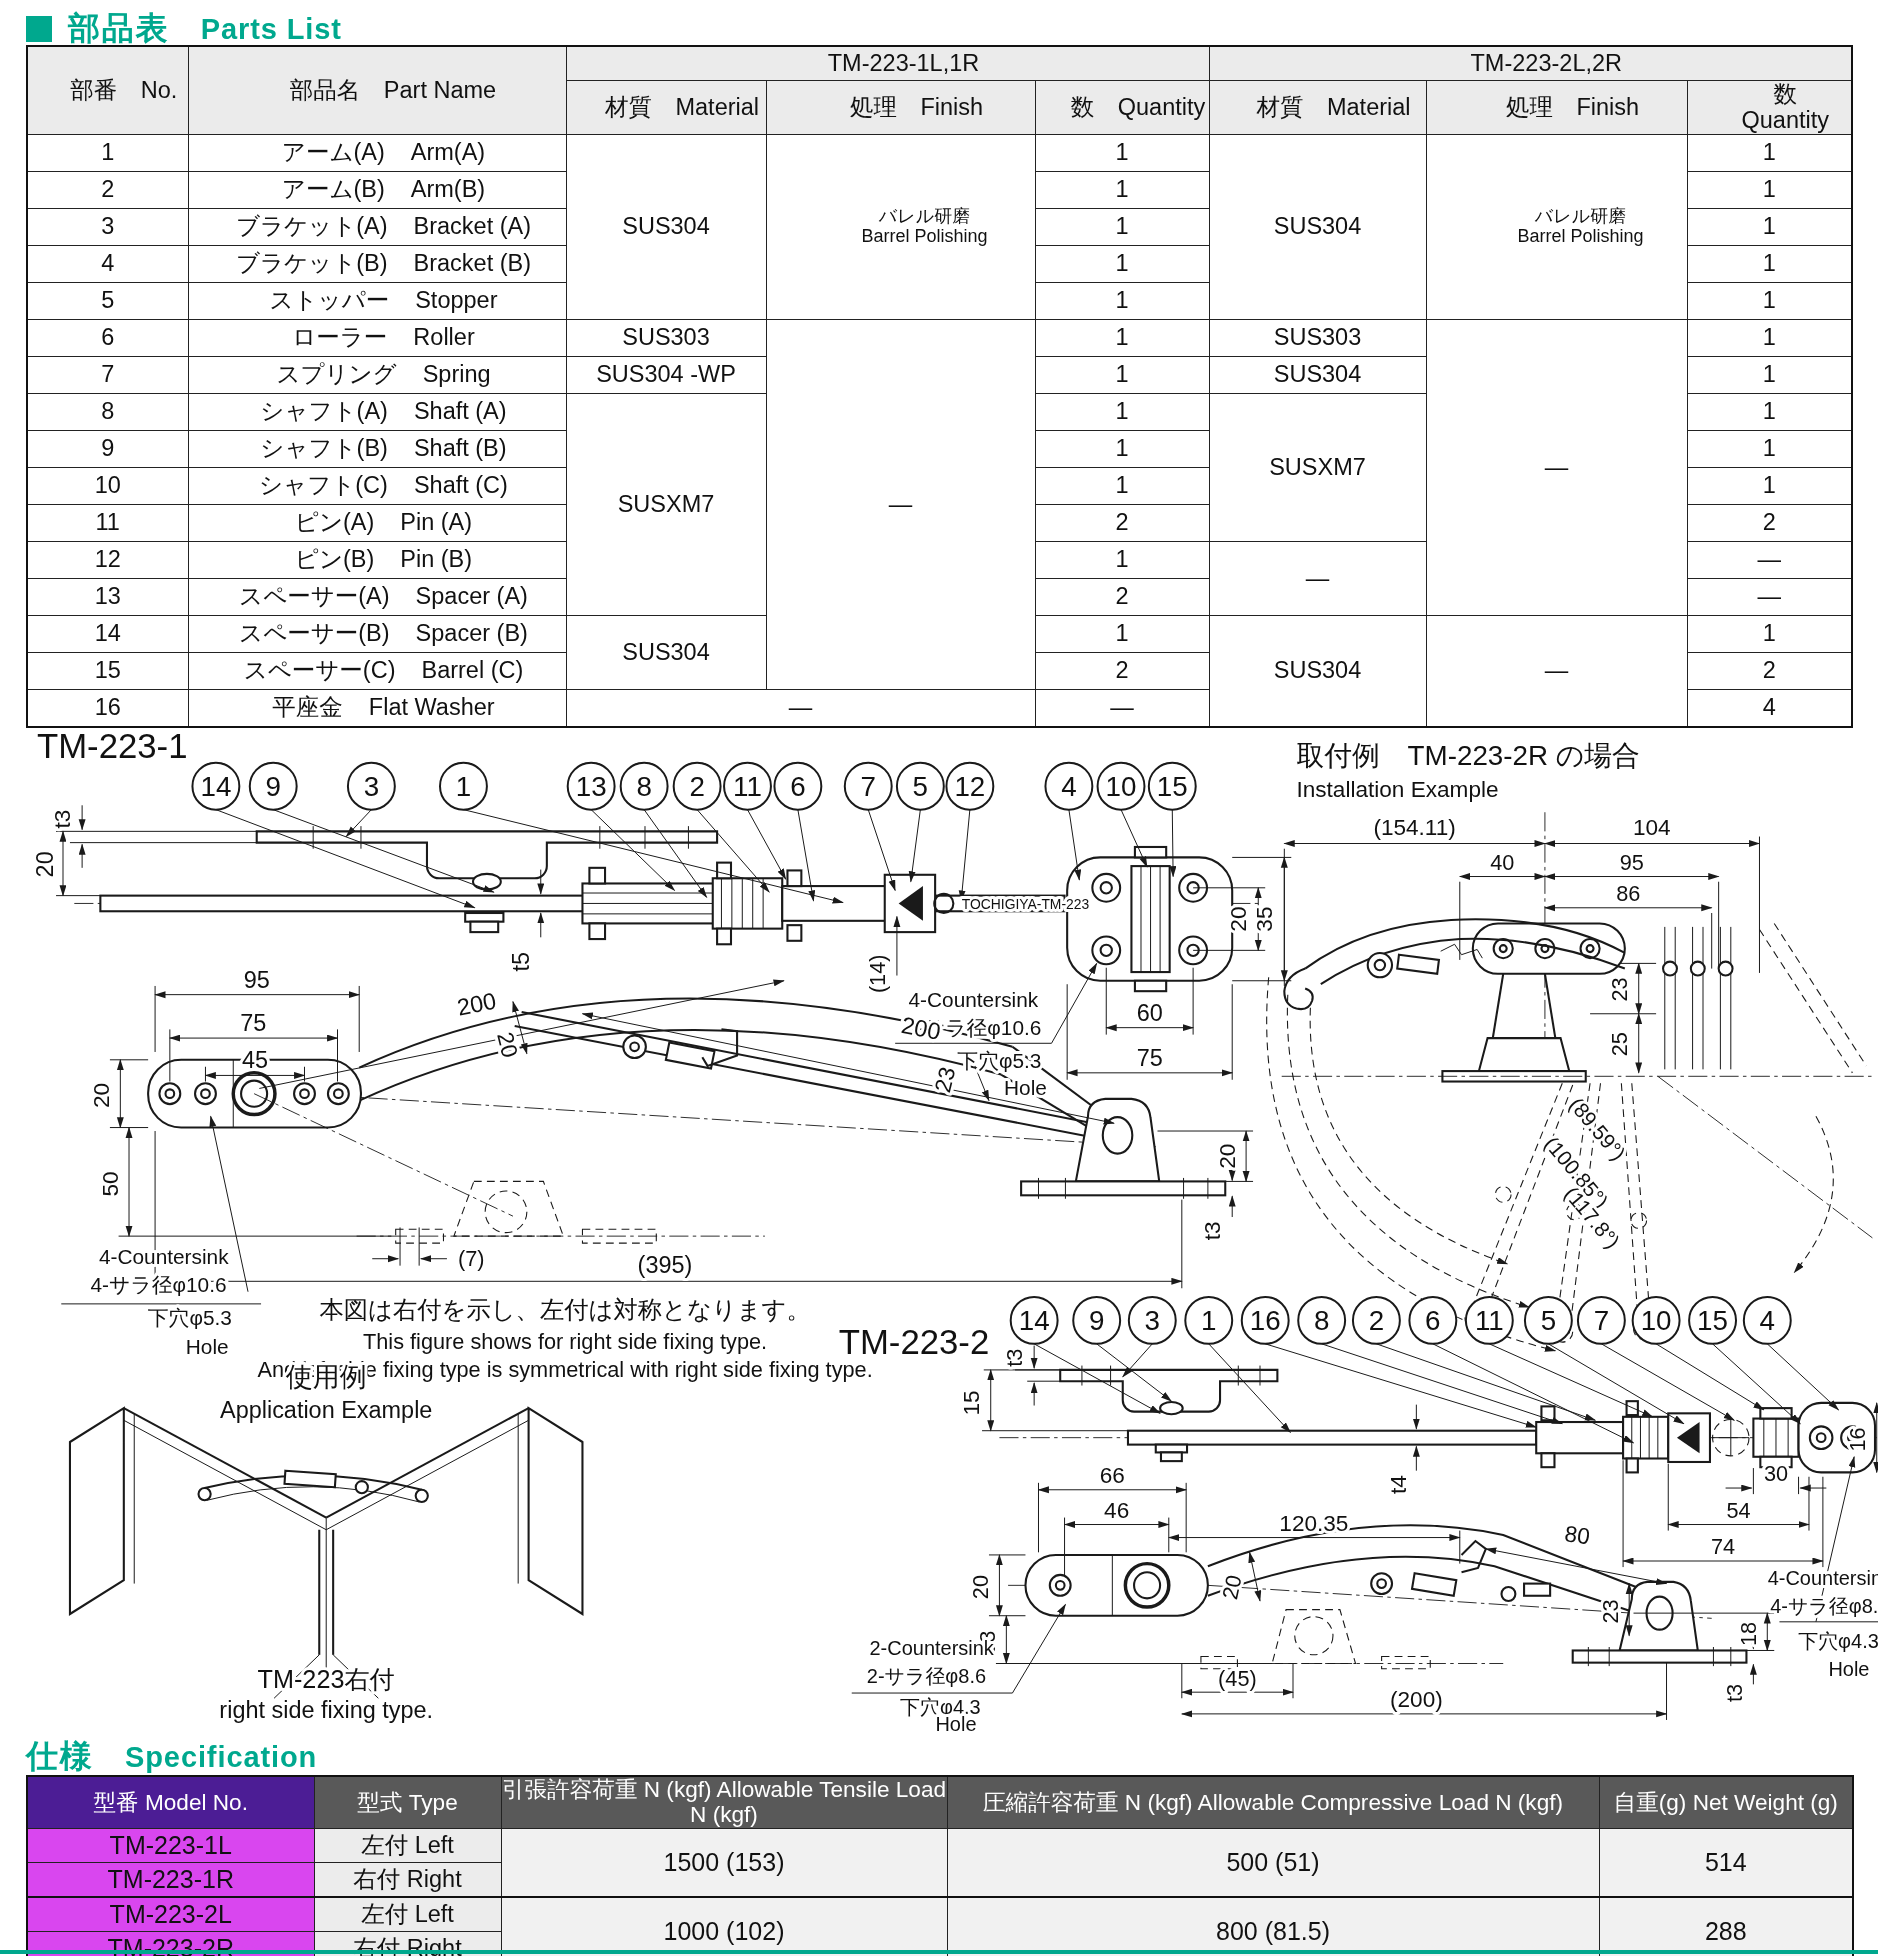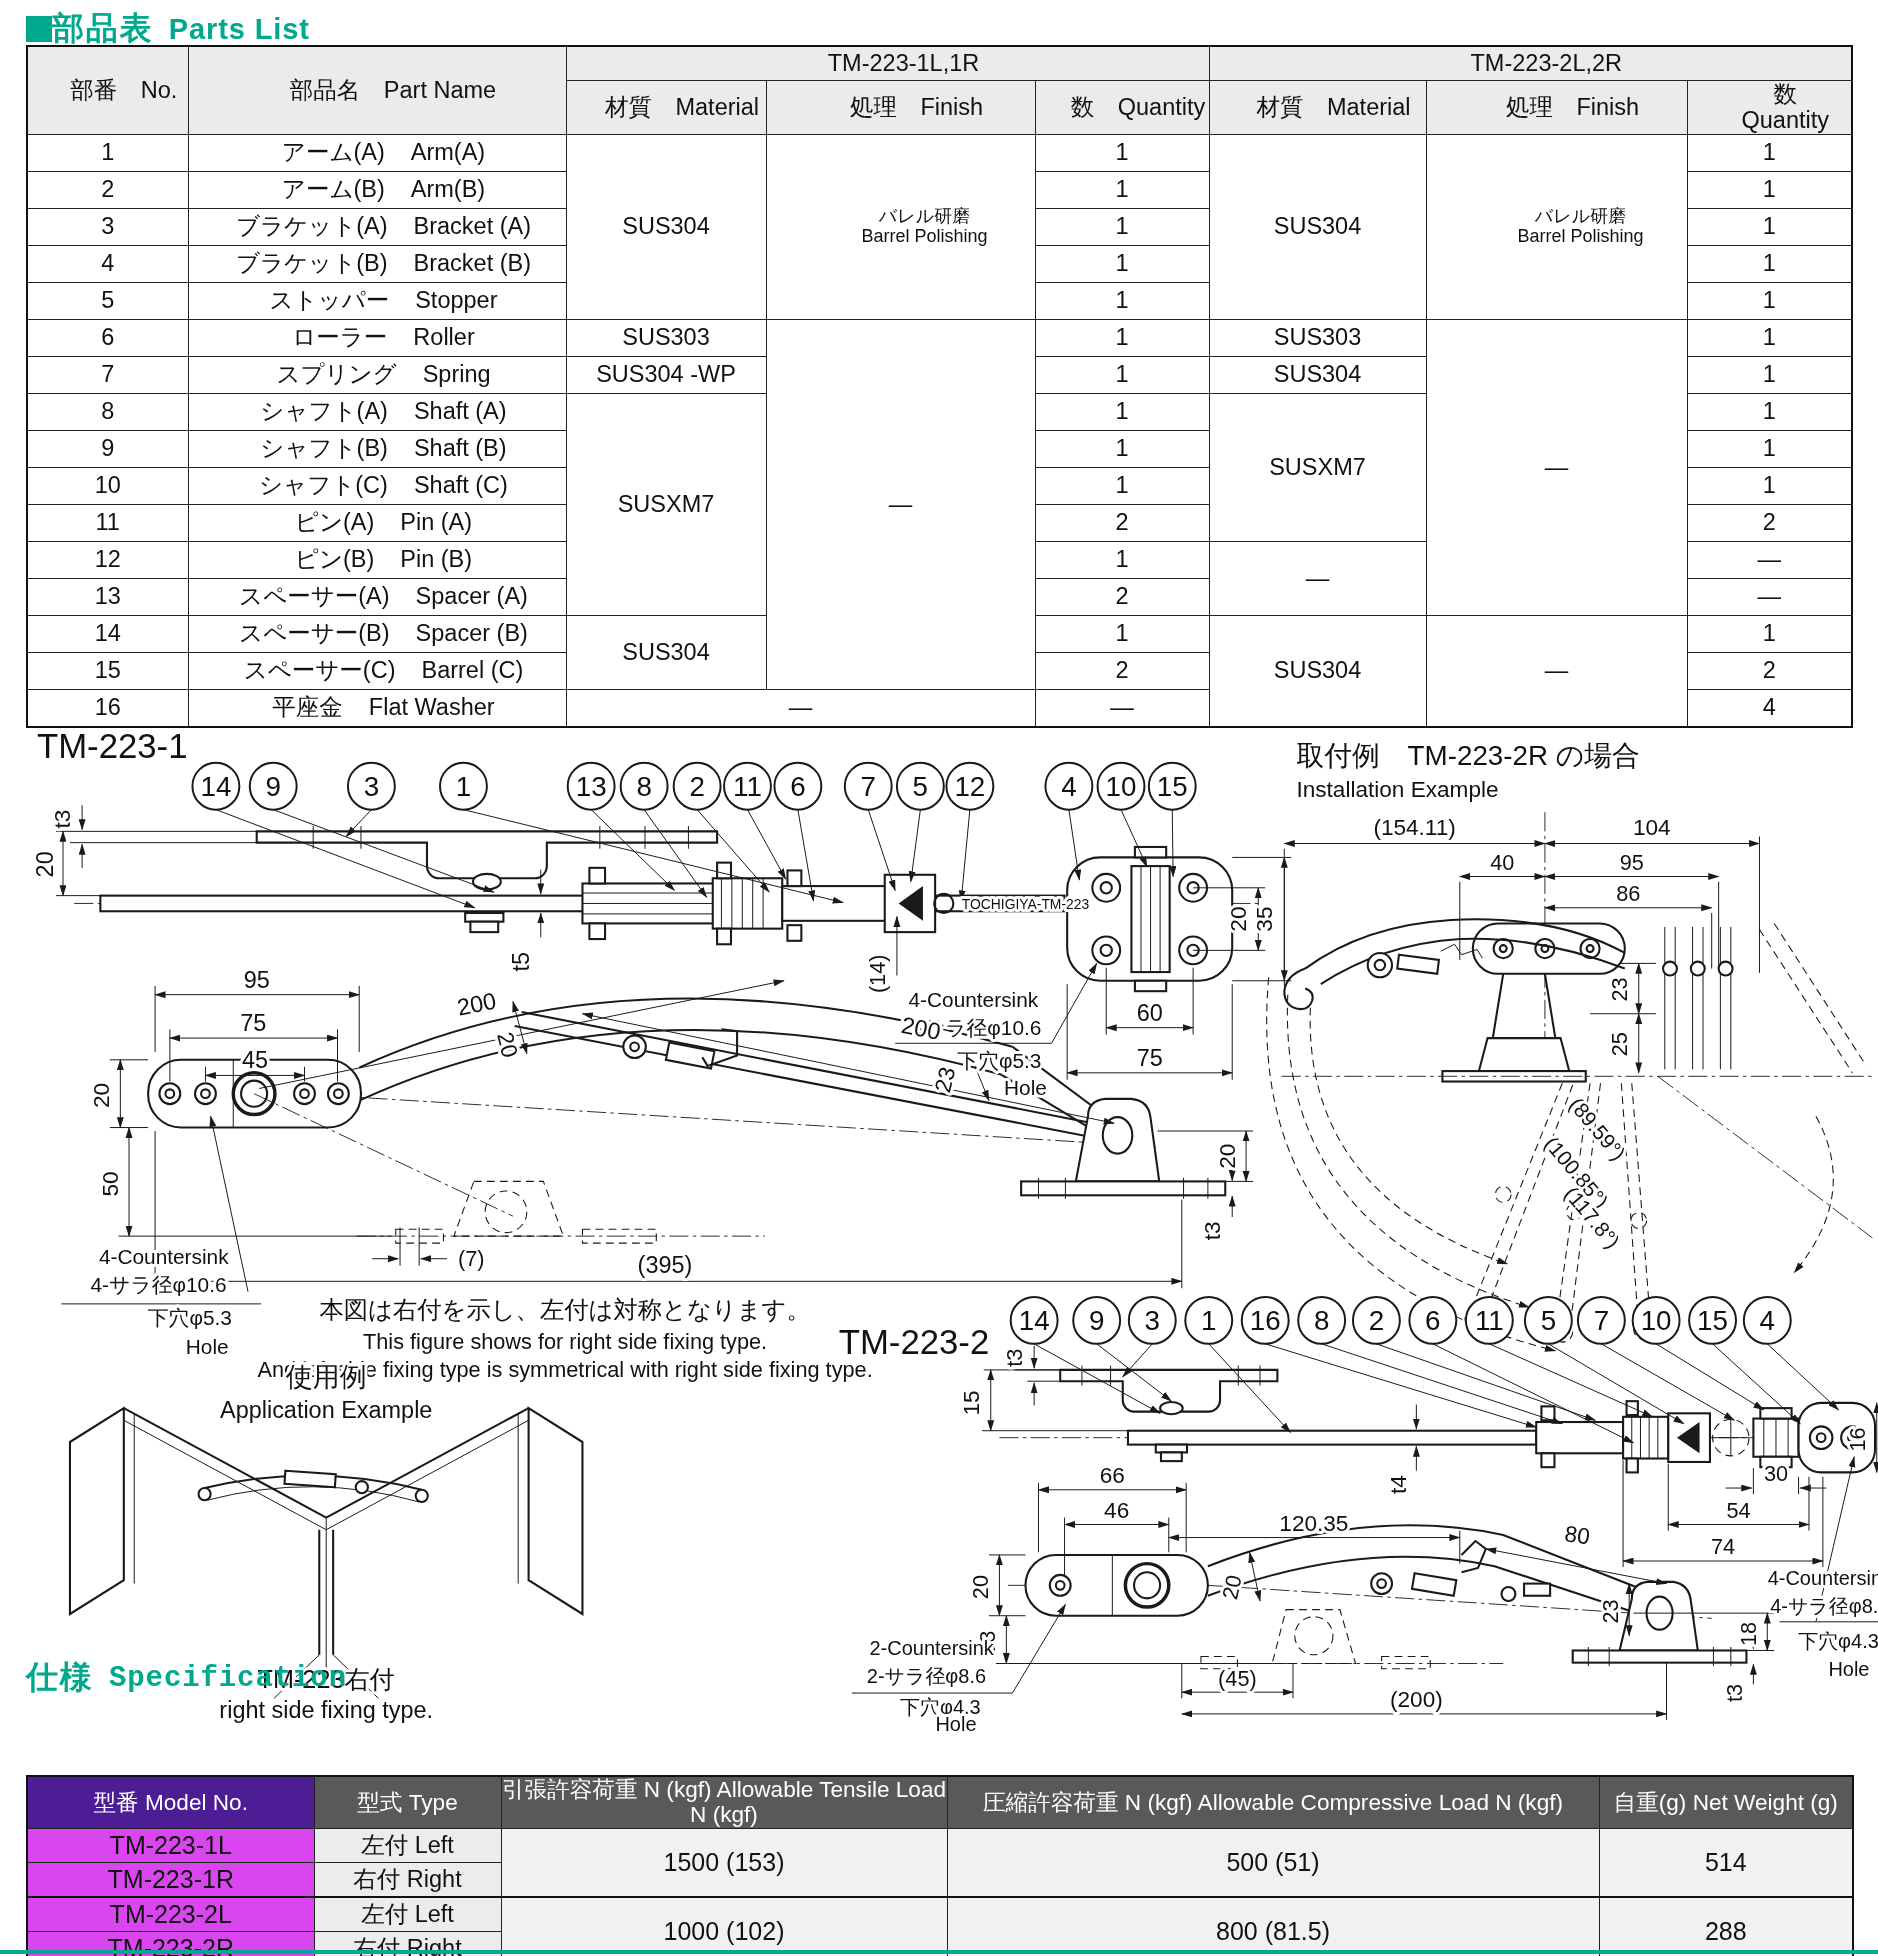--- a/index.html
+++ b/index.html
@@ -1,18 +1,18 @@
 <!DOCTYPE html>
 <html style="font-size:14px"><head>
 <meta charset="utf-8">
 <style>
   html,body{margin:0;padding:0;background:#fff;}
   .page{position:relative;width:1879px;height:1956px;background:#fff;overflow:hidden;
         font-family:"Liberation Sans","DejaVu Sans",sans-serif;color:#111;}
-  .sec-heading{position:absolute;left:26px;display:flex;align-items:center;gap:0;
+  .sec-heading{position:absolute;left:26px;display:flex;align-items:center;gap:16px;
         color:#00a88e;font-weight:700;}
   .sec-heading .sq{width:26px;height:26px;background:#00a88e;display:inline-block;}
   .sec-heading .ja{font-size:32px;letter-spacing:1.7px;}
   .sec-heading .en{font-size:29px;margin-left:15.6px;letter-spacing:0.9px;}
   
   table.grid{position:absolute;border-collapse:collapse;table-layout:fixed;background:#fff;}
   table.grid td,table.grid th{border:1.4px solid #222;padding:0;overflow:hidden;
         font-weight:normal;text-align:center;vertical-align:middle;line-height:1.12;}
   #parts-table{left:26px;top:45px;width:1825px;}
   #parts-table{border:2.6px solid #111;}
@@ -732,21 +732,21 @@
         <text x="1975" y="1134" font-size="25" text-anchor="middle" fill="#111" style="paint-order:stroke;stroke:#fff;stroke-width:7px;stroke-linejoin:round;" transform="rotate(-90 1975 1134)">t3</text>
         <text x="1394" y="1126" font-size="25" text-anchor="middle" fill="#111" style="paint-order:stroke;stroke:#fff;stroke-width:7px;stroke-linejoin:round;">(45)</text>
         <text x="1600" y="1150" font-size="26" text-anchor="middle" fill="#111" style="paint-order:stroke;stroke:#fff;stroke-width:7px;stroke-linejoin:round;">(200)</text>
         <text x="1042" y="1090" font-size="23" text-anchor="middle" fill="#111" style="paint-order:stroke;stroke:#fff;stroke-width:7px;stroke-linejoin:round;">2-Countersink</text>
         <text x="1036" y="1122" font-size="23" text-anchor="middle" fill="#111" style="paint-order:stroke;stroke:#fff;stroke-width:7px;stroke-linejoin:round;">2-サラ径φ8.6</text>
         <text x="1052" y="1158" font-size="23" text-anchor="middle" fill="#111" style="paint-order:stroke;stroke:#fff;stroke-width:7px;stroke-linejoin:round;">下穴φ4.3</text>
         <text x="1070" y="1178" font-size="23" text-anchor="middle" fill="#111" style="paint-order:stroke;stroke:#fff;stroke-width:7px;stroke-linejoin:round;">Hole</text>
       </g>
   </svg>
 
-  <div class="sec-heading" style="top:1656px;font-family:Liberation Mono, monospace;">
+  <div class="sec-heading" style="top:1735px;">
     <span class="ja">仕様</span>
     <span class="en">Specification</span>
   </div>
 
   <table id="spec-table" class="grid">
     <colgroup>
       <col style="width:287px">
         <col style="width:187px">
         <col style="width:446px">
       <col style="width:652px">

